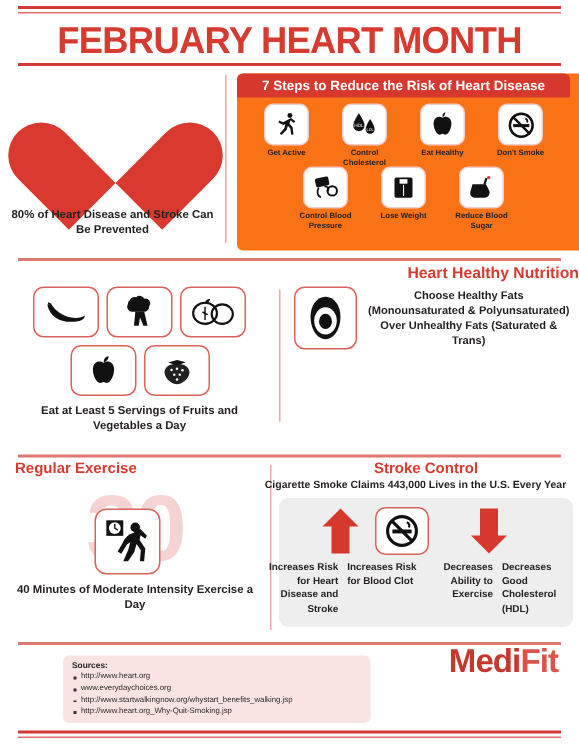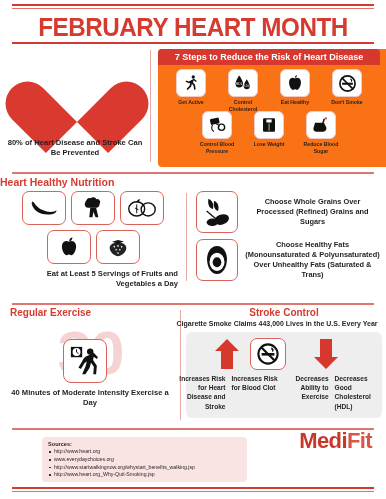--- a/index.html
+++ b/index.html
@@ -61,31 +61,31 @@
   }
   .step-lbl{
     margin-top:2px;font-size:5.2px;font-weight:bold;text-align:center;
     line-height:1.25;color:#231f20;
   }
   .rule-sec1{position:absolute;left:12px;top:172px;width:362px;height:1.5px;background:#dc7871;}
 
   
   .sec2{position:absolute;left:0;top:175px;width:386px;height:128px;}
   .nut-title{
-    position:absolute;left:0;top:1px;width:386px;text-align:left;
+    position:absolute;left:0;top:1px;width:386px;text-align:right;
     font-size:10.5px;font-weight:bold;color:#d63b30;
   }
   .food-col{position:absolute;left:8px;top:16px;width:170px;}
   .food-row{display:flex;justify-content:center;gap:5px;margin-bottom:5px;}
   .food-ico{
     width:42px;height:32px;background:#fff;border:1.1px solid #d9635b;border-radius:7px;
     display:flex;align-items:center;justify-content:center;
   }
   .food-cap{
-    margin-top:4px;text-align:right;font-size:7.6px;font-weight:bold;
+    margin-top:4px;text-align:center;font-size:7.6px;font-weight:bold;
     line-height:1.35;color:#231f20;width:170px;
   }
   .divider-v2{position:absolute;left:186px;top:18px;width:1px;height:88px;background:#e8a9a4;}
 
   .nut-right{position:absolute;left:196px;top:16px;width:184px;}
   .nut-item{display:flex;align-items:center;gap:7px;margin-bottom:6px;}
   .nut-ico{
     flex:0 0 auto;width:40px;height:40px;background:#fff;border:1.1px solid #d9635b;
     border-radius:7px;display:flex;align-items:center;justify-content:center;
   }
@@ -313,32 +313,20 @@
       </div>
       <div class="food-cap">Eat at Least 5 Servings of Fruits and Vegetables a Day</div>
     </div>
 
     <div class="divider-v2"></div>
 
     <div class="nut-right">
       <div class="nut-item">
         <div class="nut-ico">
           <svg width="32" height="32" viewBox="0 0 34 34">
-              <path d="M8 3 C12 5 14 9 12.6 14 C9 13 6.6 9 8 3 Z" fill="#111"></path>
-              <path d="M14 5 C18 7 19.6 11 18 16 C14.6 14.8 12.6 10.6 14 5 Z" fill="#111"></path>
-              <path d="M6 16 L20 28" stroke="#111" stroke-width="1.4"></path>
-              <ellipse cx="22" cy="25" rx="8" ry="5.4" fill="#111" transform="rotate(-18 22 25)"></ellipse>
-              <ellipse cx="12" cy="28" rx="6" ry="4" fill="#111"></ellipse>
-            </svg>
-        </div>
-        <div class="nut-txt">Choose Whole Grains Over Processed (Refined) Grains and Sugars</div>
-      </div>
-      <div class="nut-item">
-        <div class="nut-ico">
-          <svg width="32" height="32" viewBox="0 0 34 34">
               <path d="M17 2 C11 2 6.4 8 6.4 16 C6.4 25 11 32 17 32 C23 32 27.6 25 27.6 16 C27.6 8 23 2 17 2 Z" fill="#111"></path>
               <ellipse cx="17" cy="19" rx="8" ry="9.6" fill="#fff"></ellipse>
               <ellipse cx="17" cy="19.4" rx="4.6" ry="5.4" fill="#111"></ellipse>
             </svg>
         </div>
         <div class="nut-txt">Choose Healthy Fats (Monounsaturated &amp; Polyunsaturated) Over Unhealthy Fats (Saturated &amp; Trans)</div>
       </div>
     </div>
   </div>
 

